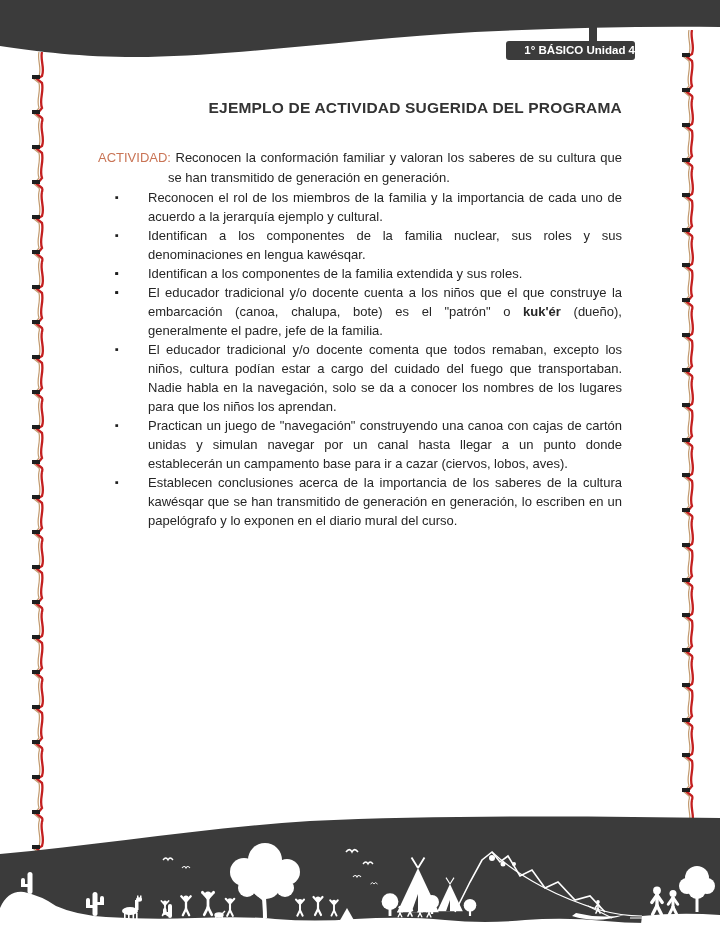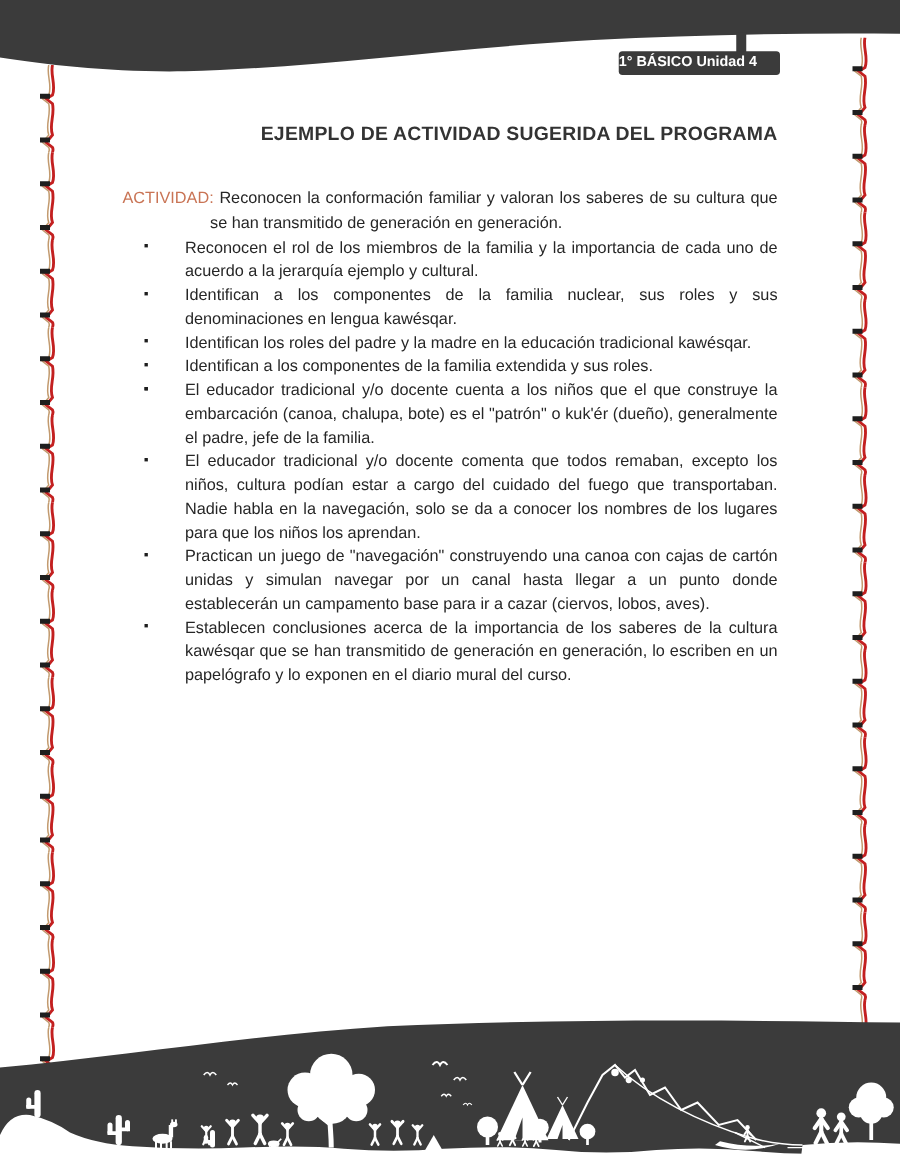--- a/index.html
+++ b/index.html
@@ -6,34 +6,34 @@
   .page{position:relative;width:720px;height:932px;background:#fff;overflow:hidden;
         font-family:"Liberation Sans",sans-serif;color:var(--body-text,#262626);}
   svg{display:block;}
   .layer{position:absolute;pointer-events:none;}
   .band-fill{fill:var(--band,#3b3b3b);}
   .zz-red{stroke:var(--zigzag-red,#c32020);fill:none;stroke-width:2.3px;}
   .zz-tan{stroke:var(--zigzag-tan,#c29a6e);fill:none;stroke-width:1.2px;}
   .zz-tick{fill:var(--zigzag-tick,#1e1e1e);}
   .white{fill:#ffffff;}
   .wline{stroke:#ffffff;fill:none;}
-  .badge{position:absolute;left:495px;top:41px;width:129px;height:19px;background:var(--band,#3b3b3b);
-         border-radius:3px;color:#fff;font-size:11.5px;font-weight:bold;text-align:left;line-height:19px;}
+  .badge{position:absolute;left:506px;top:41px;width:129px;height:19px;background:var(--band,#3b3b3b);
+         border-radius:3px;color:#fff;font-size:11.5px;font-weight:bold;text-align:right;line-height:19px;}
   .content{position:absolute;left:98px;top:0;width:524px;}
   h1{margin:99px 0 0;font-size:15.5px;font-weight:bold;color:#333;text-align:right;letter-spacing:.2px;}
   .eje-banner{margin-top:16px;height:28px;background:var(--banner-bg,#ec675d);color:var(--banner-text,#fff);
               font-size:12.5px;font-weight:bold;line-height:28px;padding-left:10px;box-sizing:border-box;}
   .activity{margin:31px 0 0;font-size:13px;line-height:20px;text-align:justify;
             padding-left:70px;text-indent:-70px;}
   .activity-label{color:var(--activity-label,#c97455);}
   .examples-heading{margin:17px 0 0;font-size:13px;line-height:20px;}
   ul.examples{margin:0;padding:0 0 0 50px;list-style:none;}
   ul.examples li{position:relative;font-size:13px;line-height:19px;text-align:justify;}
   ul.examples .marker{position:absolute;left:-33px;top:0;font-size:11px;line-height:19px;color:#1e1e1e;}
-  ul.examples b{font-weight:normal;}
+  ul.examples b{font-weight:bold;}
 </style>
 </head>
 <body>
 
 <div class="page">
 
   <svg class="layer" style="left:0;top:0" width="720" height="932" viewBox="0 0 720 932" xmlns="http://www.w3.org/2000/svg" xmlns:xlink="http://www.w3.org/1999/xlink">
     <defs>
       <g id="zzu">
         <path class="zz-tan" d="M11,0 C9,8 14,16 11,24 L6,27 L11,31 C13,40 8,48 11,56 L6,62 L11,66 C12,68 11,69 11,70"></path>
@@ -79,21 +79,21 @@
   <div class="badge">
     <span>1° BÁSICO Unidad 4</span>
   </div>
 
   <div class="content">
     <h1>EJEMPLO DE ACTIVIDAD SUGERIDA DEL PROGRAMA</h1>
     <p class="activity"><span class="activity-label">ACTIVIDAD:</span> <span>Reconocen la conformación familiar y valoran los saberes de su cultura que se han transmitido de generación en generación.</span></p>
     <ul class="examples" id="examples-list">
         <li><span class="marker">▪</span><span>Reconocen el rol de los miembros de la familia y la importancia de cada uno de acuerdo a la jerarquía ejemplo y cultural.</span></li>
         <li><span class="marker">▪</span><span>Identifican a los componentes de la familia nuclear, sus roles y sus denominaciones en lengua kawésqar.</span></li>
-        <li><span class="marker">▪</span><span>Identifican los roles del padre y la madre en la educación tradicional kawésqar.</span></li>
+        <li><span class="marker">▪</span></li>
         <li><span class="marker">▪</span><span>Identifican a los componentes de la familia extendida y sus roles.</span></li>
         <li><span class="marker">▪</span></li>
         <li><span class="marker">▪</span><span>El educador tradicional y/o docente cuenta a los niños que el que construye la embarcación (canoa, chalupa, bote) es el "patrón" o </span><b>kuk'ér</b><span> (dueño), generalmente el padre, jefe de la familia.</span></li>
         <li><span class="marker">▪</span><span>El educador tradicional y/o docente comenta que todos remaban, excepto los niños, cultura podían estar a cargo del cuidado del fuego que transportaban. Nadie habla en la navegación, solo se da a conocer los nombres de los lugares para que los niños los aprendan.</span></li>
         <li><span class="marker">▪</span><span>Practican un juego de "navegación" construyendo una canoa con cajas de cartón unidas y simulan navegar por un canal hasta llegar a un punto donde establecerán un campamento base para ir a cazar (ciervos, lobos, aves).</span></li>
         <li><span class="marker">▪</span><span>Establecen conclusiones acerca de la importancia de los saberes de la cultura kawésqar que se han transmitido de generación en generación, lo escriben en un papelógrafo y lo exponen en el diario mural del curso.</span></li>
       </ul>
   </div>
 
   <svg class="layer" style="left:0;bottom:0" width="720" height="120" viewBox="0 0 720 120" xmlns="http://www.w3.org/2000/svg" xmlns:xlink="http://www.w3.org/1999/xlink">

